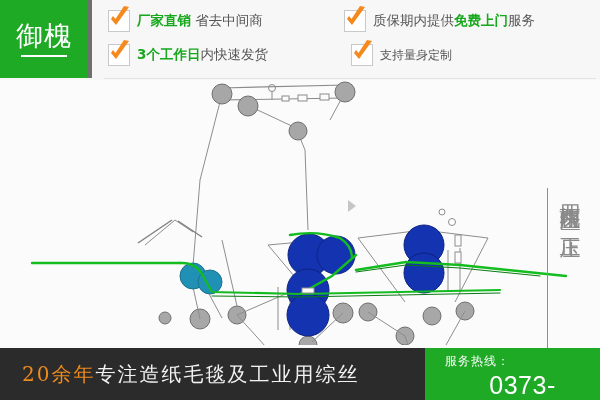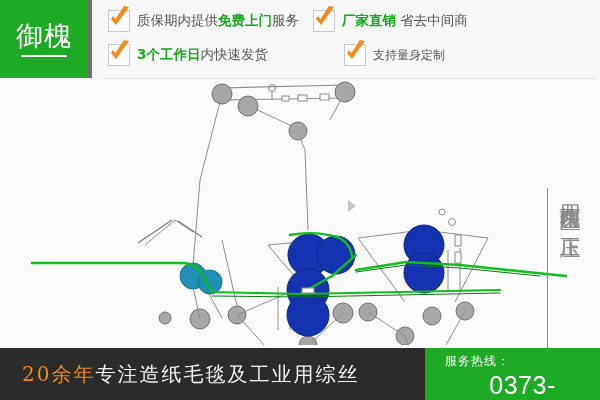--- a/index.html
+++ b/index.html
@@ -173,41 +173,41 @@
   <div id="header">
 
     <div id="logo-box">
       <div id="logo-text">御槐</div>
       <div id="logo-underline"></div>
     </div>
     <div id="logo-edge"></div>
 
     <div class="feature-row" style="left:108px; top:10px;">
 
+      <div class="feat" style="width:222px">
+        <span class="chk">
+          <svg width="26" height="26" viewBox="0 0 26 26">
+            <path d="M4 14 L9 20 L22 2 L17 1 L8.5 14 L6 11 Z" fill="#f5891d"></path>
+          </svg>
+        </span>
+        <span class="feat-text"><b>厂家直销</b><span> 省去中间商</span></span>
+      </div>
+
       <div class="feat">
         <span class="chk">
           <svg width="26" height="26" viewBox="0 0 26 26">
             <path d="M4 14 L9 20 L22 2 L17 1 L8.5 14 L6 11 Z" fill="#f5891d"></path>
           </svg>
         </span>
         <span class="feat-text"><span>质保期内提供</span><b>免费上门</b><span>服务</span></span>
       </div>
 
-      <div class="feat" style="width:222px">
-        <span class="chk">
-          <svg width="26" height="26" viewBox="0 0 26 26">
-            <path d="M4 14 L9 20 L22 2 L17 1 L8.5 14 L6 11 Z" fill="#f5891d"></path>
-          </svg>
-        </span>
-        <span class="feat-text"><b>厂家直销</b><span> 省去中间商</span></span>
-      </div>
-
-    </div>
-
-    <div class="feature-row" style="left:108px; top:44px;">
+    </div>
+
+    <div class="feature-row" style="left:108px; top:44px;gap:7px;">
 
       <div class="feat" style="width:222px">
         <span class="chk">
           <svg width="26" height="26" viewBox="0 0 26 26">
             <path d="M4 14 L9 20 L22 2 L17 1 L8.5 14 L6 11 Z" fill="#f5891d"></path>
           </svg>
         </span>
         <span class="feat-text"><b>3个工作日</b><span>内快速发货</span></span>
       </div>
 

